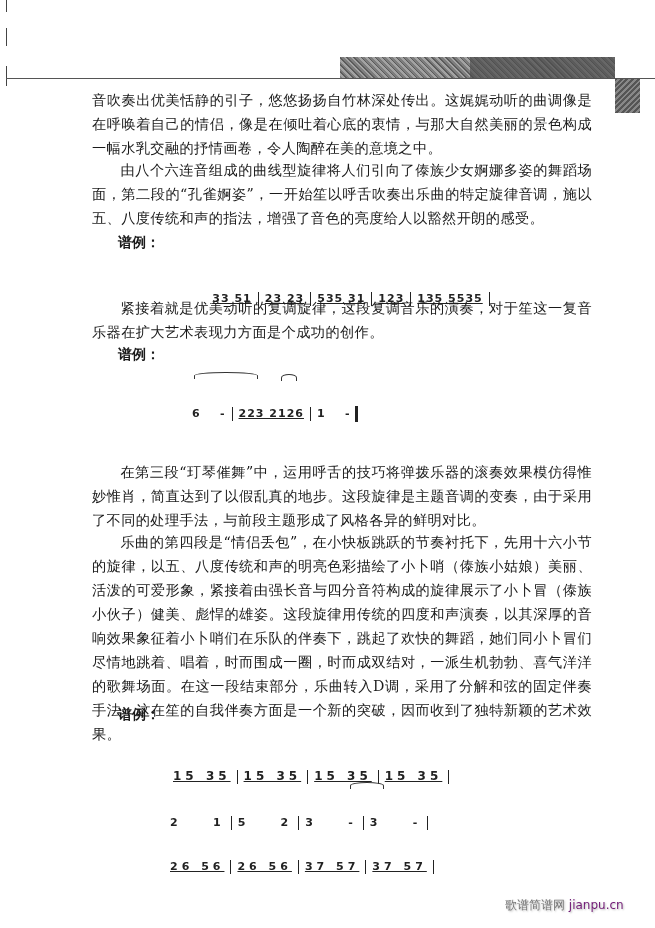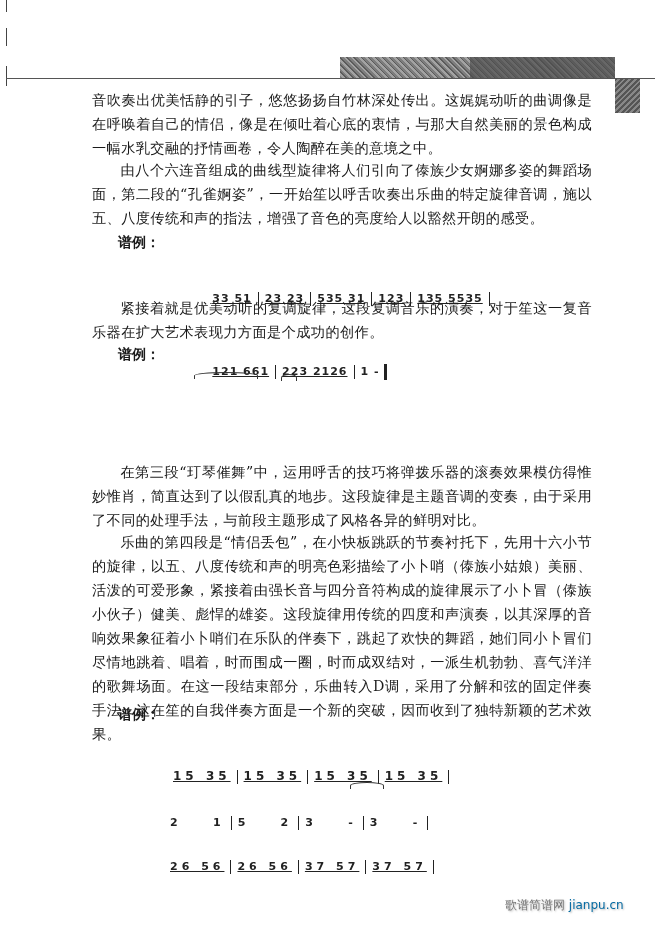--- a/index.html
+++ b/index.html
@@ -17,21 +17,21 @@
             letter-spacing:0.4px; margin:0; text-align:justify; }
     .para.indent { text-indent:2em; }
     .label { position:absolute; left:118px; font-size:14px; font-weight:bold; }
     .score { position:absolute; font-family:"DejaVu Sans","Liberation Sans",sans-serif;
              font-size:11px; font-weight:bold; white-space:pre; color:#222; letter-spacing:1px; }
     .score .ul { text-decoration:underline; }
     .bar { display:inline-block; width:1px; height:14px; background:#222; vertical-align:middle; margin:0 6px; }
     .dbar { display:inline-block; width:3px; height:16px; background:#222; vertical-align:middle; margin-left:4px; }
     .watermark { position:absolute; left:505px; top:897px; font-size:12px; color:#777;
                  font-family:"DejaVu Sans","Liberation Sans",sans-serif; text-shadow:1px 1px 2px #bbb; }
-    .watermark .url { color:#0369a1; }
+    .watermark .url { color:#701a75; }
     .slur { position:absolute; border:1px solid #333; border-bottom:none; border-radius:50% 50% 0 0; height:6px; }
   </style>
 </head>
 <body>
 
 <div class="vmark" style="top:0;height:12px;"></div>
 <div class="vmark" style="top:28px;height:18px;"></div>
 <div class="vmark" style="top:66px;height:20px;"></div>
 <div class="hrule"></div>
 <div class="hdr-band">
@@ -40,31 +40,29 @@
 <div class="hdr-tab"></div>
 
 <p class="para" style="top:88px;">音吹奏出优美恬静的引子，悠悠扬扬自竹林深处传出。这娓娓动听的曲调像是在呼唤着自己的情侣，像是在倾吐着心底的衷情，与那大自然美丽的景色构成一幅水乳交融的抒情画卷，令人陶醉在美的意境之中。</p>
 <p class="para indent" style="top:158px;">由八个六连音组成的曲线型旋律将人们引向了傣族少女婀娜多姿的舞蹈场面，第二段的“孔雀婀姿”，一开始笙以呼舌吹奏出乐曲的特定旋律音调，施以五、八度传统和声的指法，增强了音色的亮度给人以豁然开朗的感受。</p>
 <div class="label" style="top:234px;">谱例：</div>
 
 <div class="score" style="left:193px;top:253px;">
   <div>
     <span class="ul">33 51</span><span class="bar"></span><span class="ul">23 23</span><span class="bar"></span><span class="ul">535 31</span><span class="bar"></span><span class="ul">123</span><span class="bar"></span><span class="ul">135 5535</span><span class="bar"></span>
   </div>
-  <div style="margin-top:6px;">
-    <span class="ul">121 661</span><span class="bar"></span><span class="ul">223 2126</span><span class="bar"></span><span>1 -</span><span class="dbar"></span>
-  </div>
 </div>
 
 <p class="para indent" style="top:296px;">紧接着就是优美动听的复调旋律，这段复调音乐的演奏，对于笙这一复音乐器在扩大艺术表现力方面是个成功的创作。</p>
 <div class="label" style="top:346px;">谱例：</div>
 
 <div class="slur" style="left:194px;top:372px;width:62px;"></div>
 <div class="slur" style="left:281px;top:374px;width:14px;"></div>
 <div class="score" style="left:192px;top:380px;">
+  <div><span>6    -</span><span class="bar"></span><span class="ul">223 2126</span><span class="bar"></span><span>1    -</span><span class="dbar"></span></div>
 </div>
 
 <p class="para indent" style="top:460px;">在第三段“玎琴催舞”中，运用呼舌的技巧将弹拨乐器的滚奏效果模仿得惟妙惟肖，简直达到了以假乱真的地步。这段旋律是主题音调的变奏，由于采用了不同的处理手法，与前段主题形成了风格各异的鲜明对比。</p>
 <p class="para indent" style="top:530px;">乐曲的第四段是“情侣丢包”，在小快板跳跃的节奏衬托下，先用十六小节的旋律，以五、八度传统和声的明亮色彩描绘了小卜哨（傣族小姑娘）美丽、活泼的可爱形象，紧接着由强长音与四分音符构成的旋律展示了小卜冒（傣族小伙子）健美、彪悍的雄姿。这段旋律用传统的四度和声演奏，以其深厚的音响效果象征着小卜哨们在乐队的伴奏下，跳起了欢快的舞蹈，她们同小卜冒们尽情地跳着、唱着，时而围成一圈，时而成双结对，一派生机勃勃、喜气洋洋的歌舞场面。在这一段结束部分，乐曲转入D调，采用了分解和弦的固定伴奏手法，这在笙的自我伴奏方面是一个新的突破，因而收到了独特新颖的艺术效果。</p>
 <div class="label" style="top:706px;">谱例：</div>
 
 <div class="score" style="left:173px;top:737px;font-size:12px;letter-spacing:4px;">
   <div style="margin-top:4px;"><span class="ul">15 35</span><span class="bar"></span><span class="ul">15 35</span><span class="bar"></span><span class="ul">15 35</span><span class="bar"></span><span class="ul">15 35</span><span class="bar"></span></div>
 </div>
 <div class="slur" style="left:350px;top:782px;width:32px;"></div>

